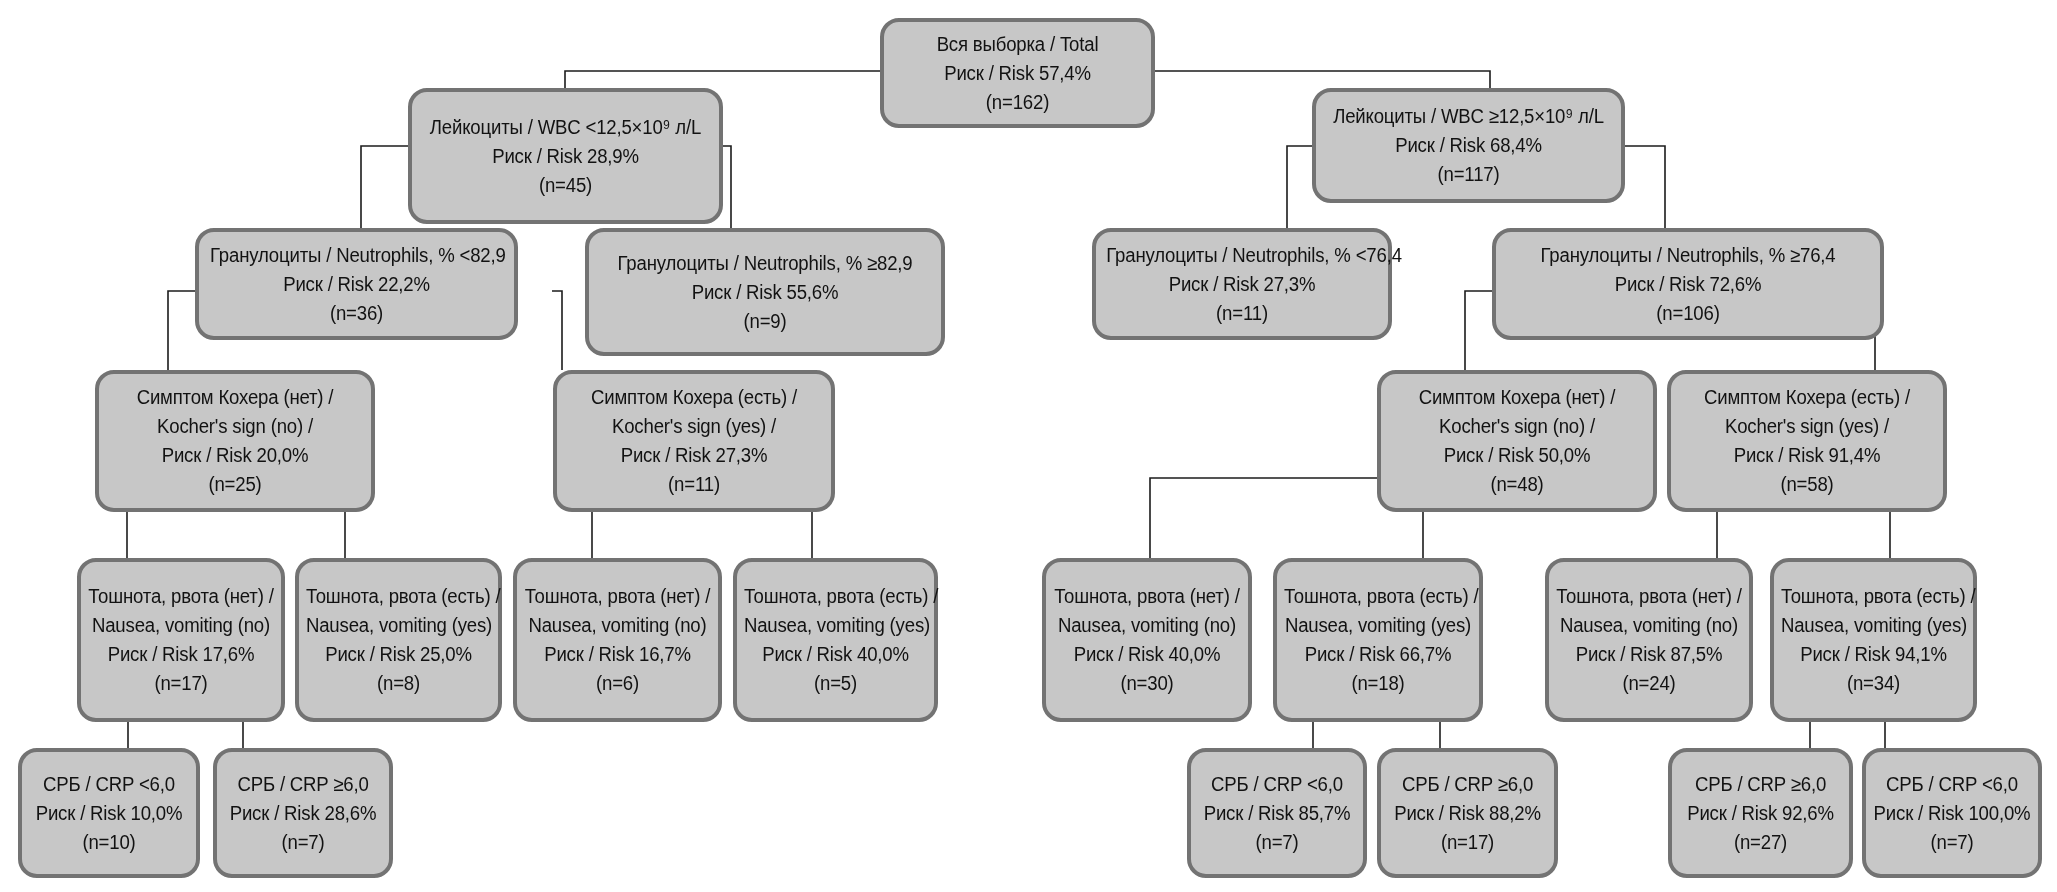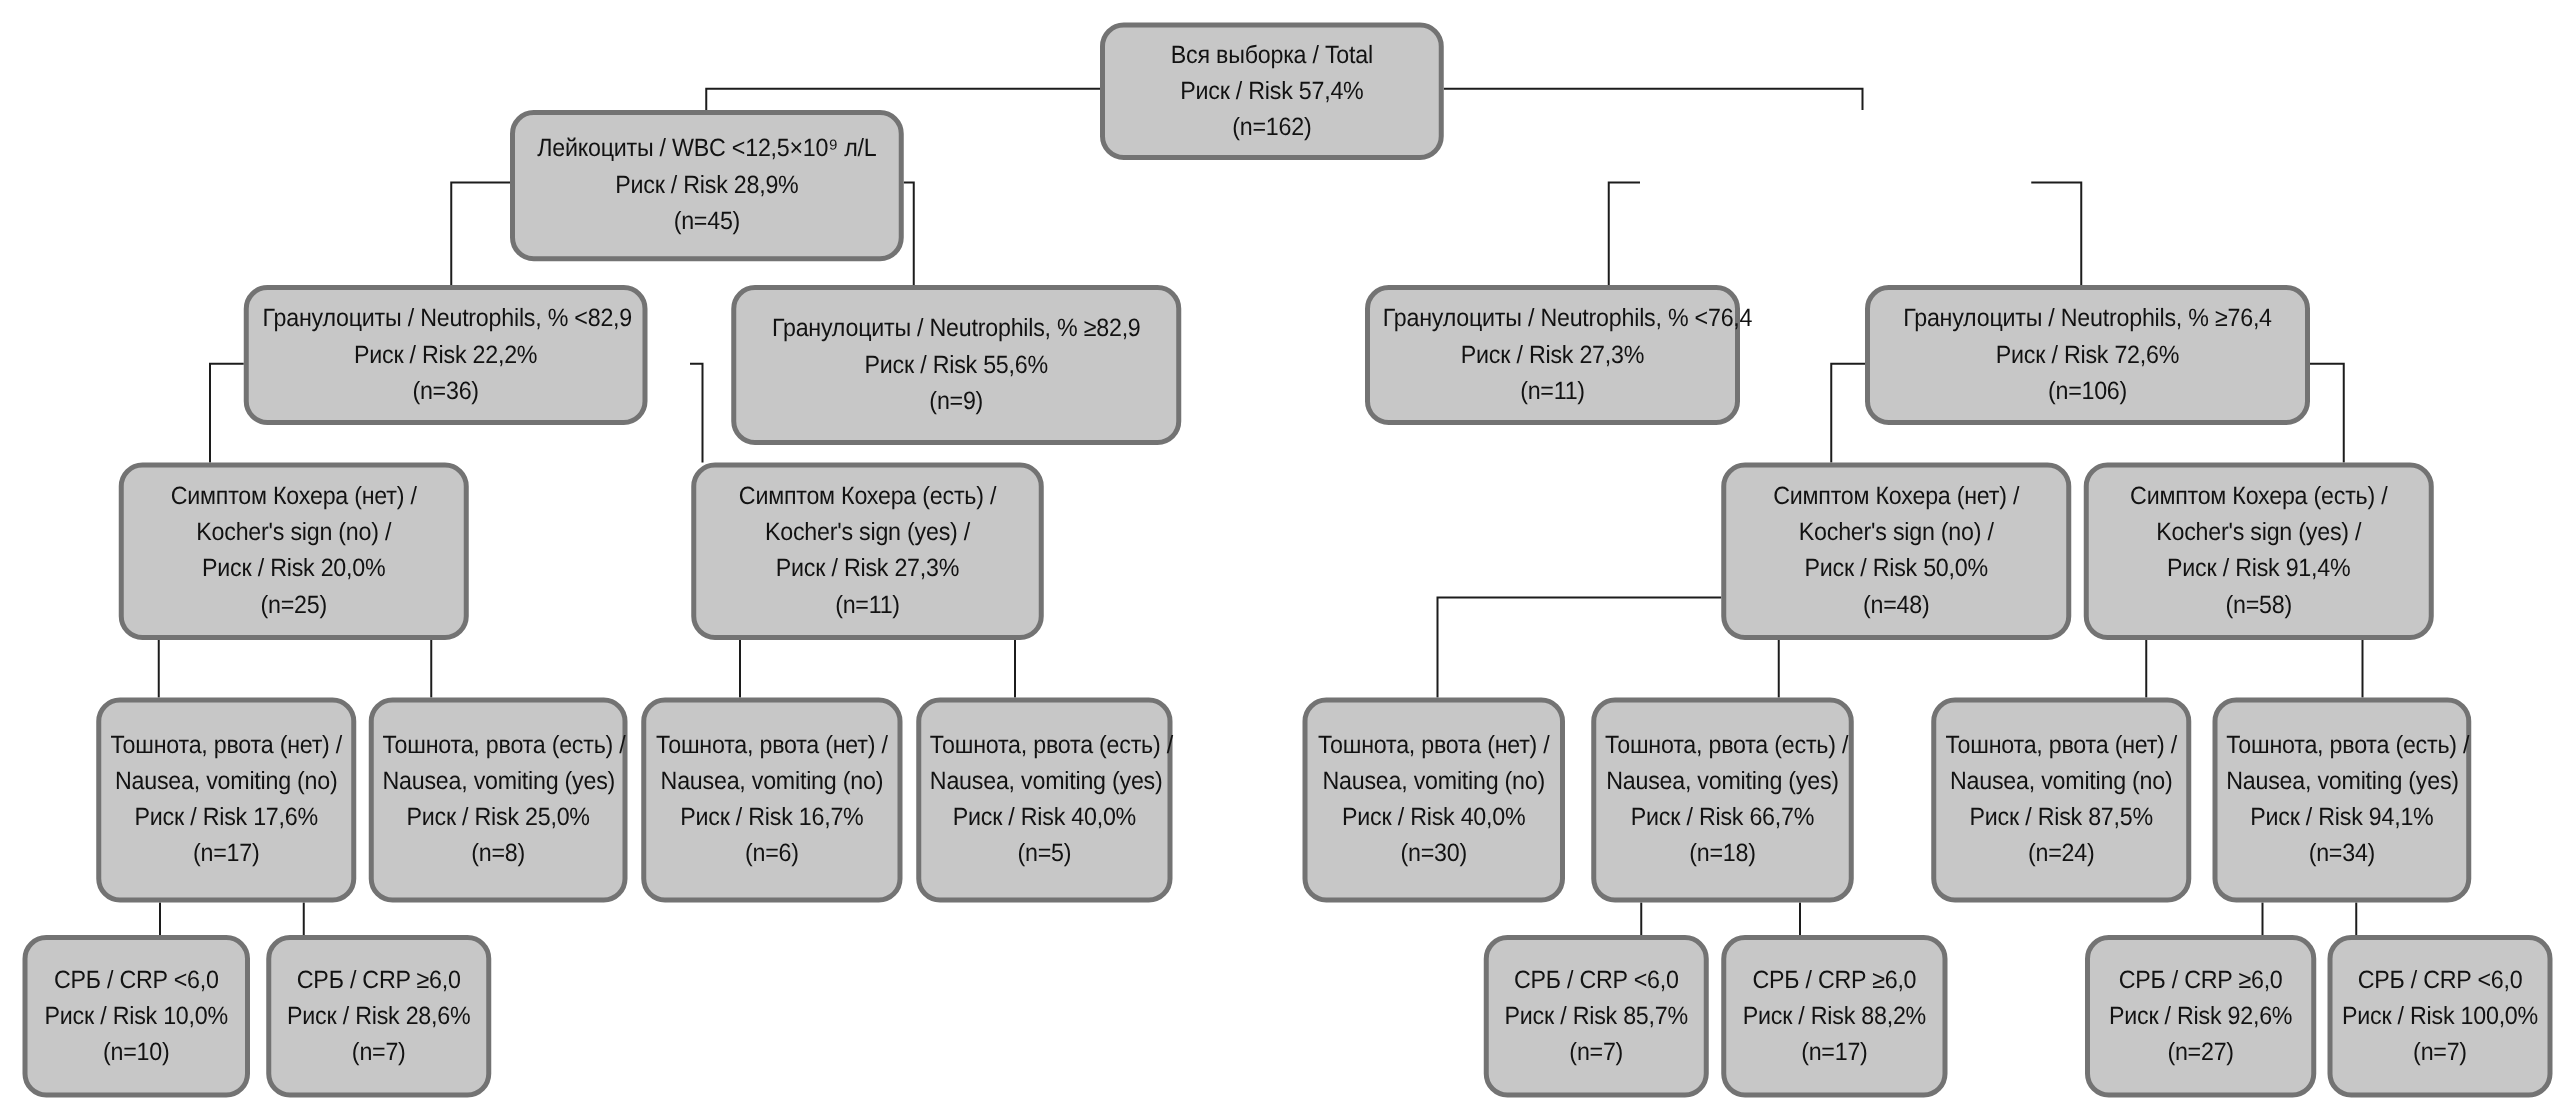--- a/index.html
+++ b/index.html
@@ -65,28 +65,35 @@
   </svg>
 
   <div class="node" style="left:880px;top:18px;width:275px;height:110px">
     <div class="txt">
       <div>Вся выборка / Total</div>
       <div>Риск / Risk 57,4%</div>
       <div>(n=162)</div>
     </div>
   </div>
 
-  <div class="node" style="left:408px;top:88px;width:315px;height:121px">
+  <div class="node" style="left:408px;top:88px;width:315px;height:136px">
     <div class="txt">
       <div>Лейкоциты / WBC &lt;12,5×10⁹ л/L</div>
       <div>Риск / Risk 28,9%</div>
       <div>(n=45)</div>
     </div>
   </div>
 
+  <div class="node" style="left:1312px;top:88px;width:313px;height:115px">
+    <div class="txt">
+      <div>Лейкоциты / WBC ≥12,5×10⁹ л/L</div>
+      <div>Риск / Risk 68,4%</div>
+      <div>(n=117)</div>
+    </div>
+  </div>
 
   <div class="node" style="left:195px;top:228px;width:323px;height:112px">
     <div class="txt">
       <div>Гранулоциты / Neutrophils, % &lt;82,9</div>
       <div>Риск / Risk 22,2%</div>
       <div>(n=36)</div>
     </div>
   </div>
 
   <div class="node" style="left:585px;top:228px;width:360px;height:128px">
@@ -98,21 +105,21 @@
   </div>
 
   <div class="node" style="left:1092px;top:228px;width:300px;height:112px">
     <div class="txt">
       <div>Гранулоциты / Neutrophils, % &lt;76,4</div>
       <div>Риск / Risk 27,3%</div>
       <div>(n=11)</div>
     </div>
   </div>
 
-  <div class="node" style="left:1492px;top:228px;width:356px;height:112px">
+  <div class="node" style="left:1492px;top:228px;width:392px;height:112px">
     <div class="txt">
       <div>Гранулоциты / Neutrophils, % ≥76,4</div>
       <div>Риск / Risk 72,6%</div>
       <div>(n=106)</div>
     </div>
   </div>
 
   <div class="node" style="left:95px;top:370px;width:280px;height:142px">
     <div class="txt">
       <div>Симптом Кохера (нет) /</div>

